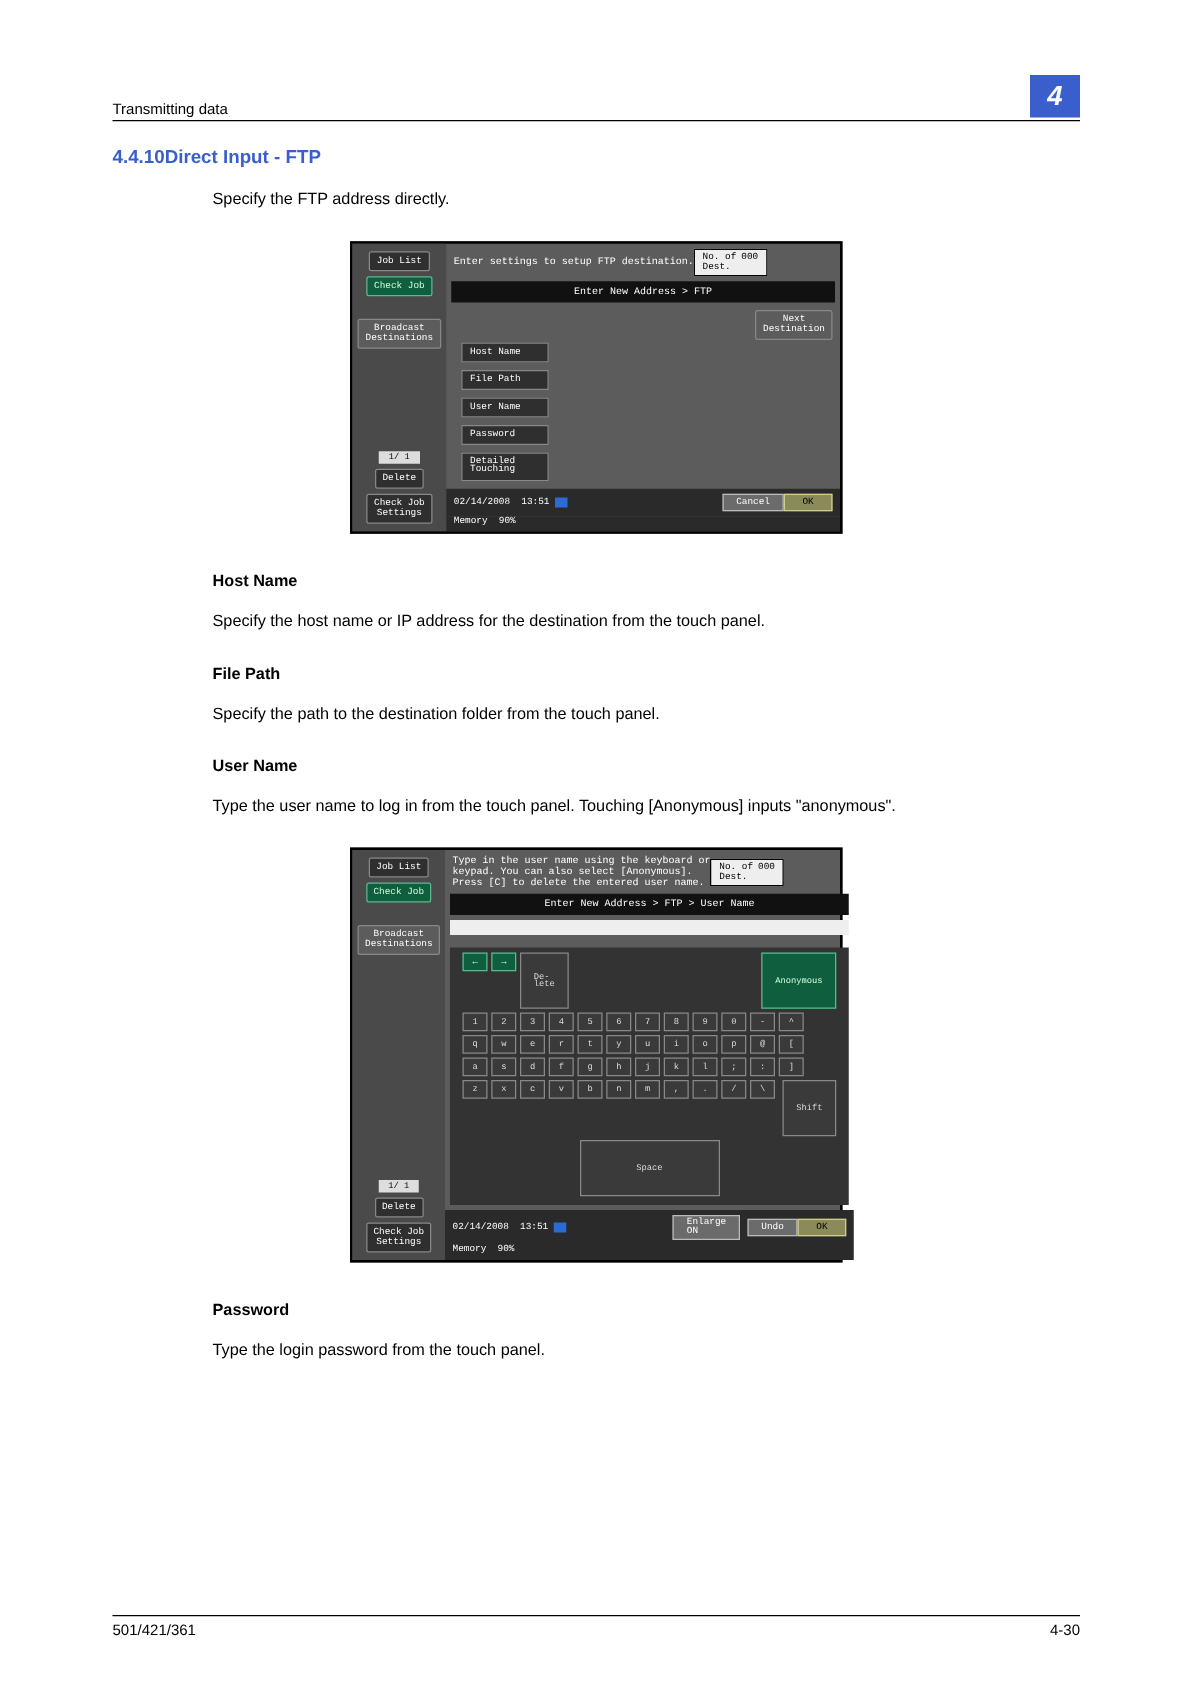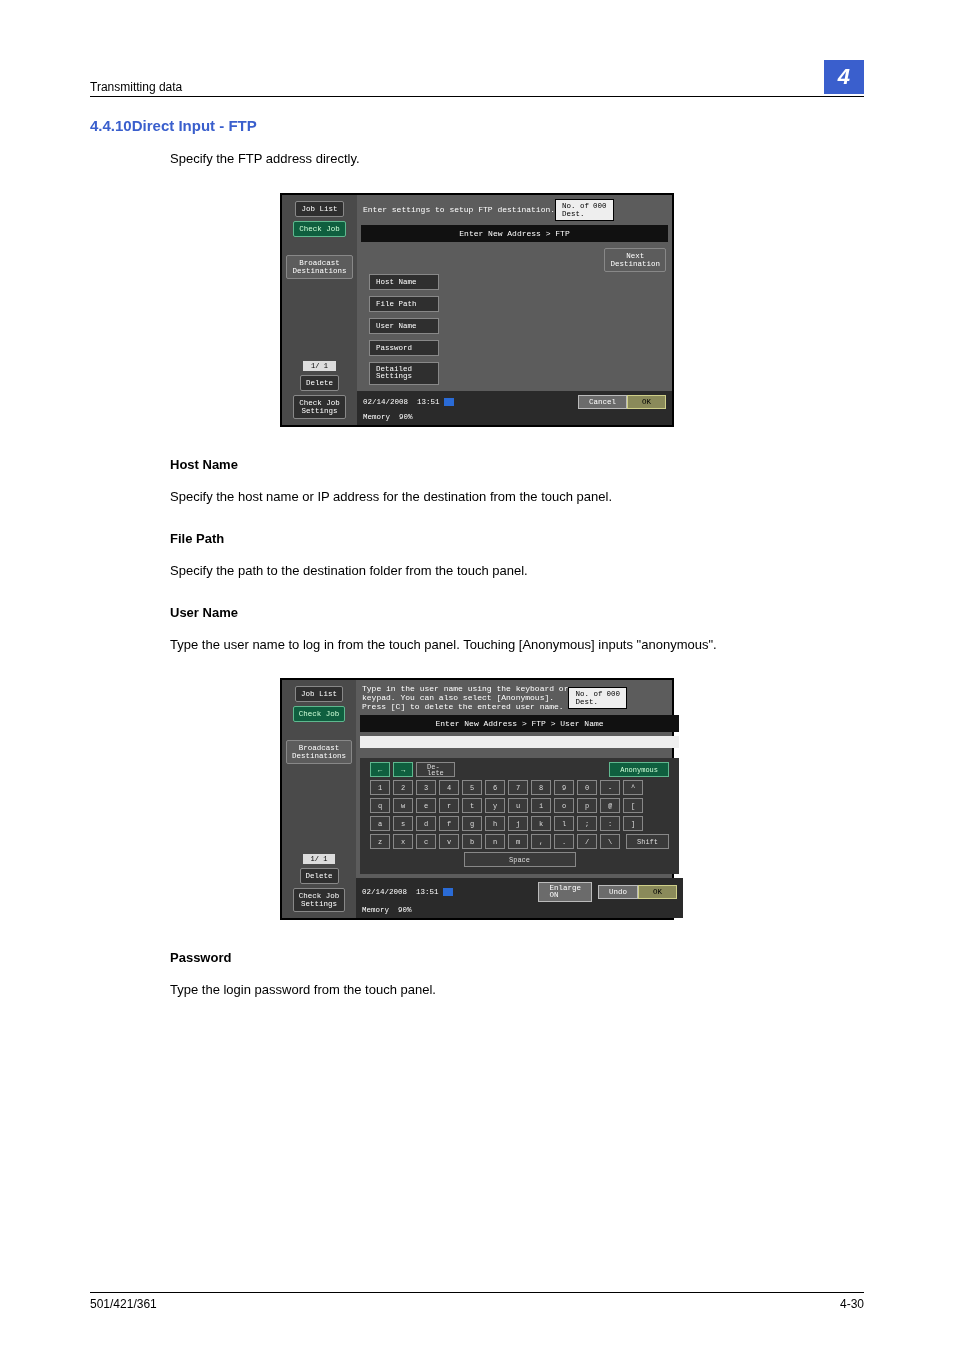--- a/index.html
+++ b/index.html
@@ -164,21 +164,21 @@
     background:#eee; height:12px; margin:0 4px 6px 4px;
   }
   .kbd-row { display:flex; gap:3px; margin-bottom:3px; justify-content:flex-start; padding:0 6px;}
   .key {
     background:#3a3a3a;
     border:1px solid #888;
     width:18px; height:13px;
     font-size:7px; display:flex; align-items:center; justify-content:center;
     color:#ddd;
   }
-  .key.wide { width:auto; padding:0 10px; }
+  .key.wide { width:auto; padding:15px 10px; }
   .key.green { background:#0f5f3f; border-color:#5fb88f; color:#cfffd8;}
   .key.space { flex:0 0 90px; }
 
   
   .page-footer {
     position: absolute;
     bottom: 40px;
     left: 90px;
     right: 90px;
     border-top: 1px solid #000;
@@ -230,21 +230,21 @@
         </span>
       </div>
       <div class="darkbar">Enter New Address &gt; FTP</div>
       <div class="pill gray topright-btn" style="white-space:pre;">Next
 Destination</div>
       <div class="field-btn">Host Name</div>
       <div class="field-btn">File Path</div>
       <div class="field-btn">User Name</div>
       <div class="field-btn">Password</div>
       <div class="field-btn" style="white-space:pre;line-height:1;">Detailed
-Settings</div>
+Touching</div>
       <div style="flex:1"></div>
       <div class="bottom-bar">
         <span>02/14/2008</span>&nbsp;&nbsp;
         <span>13:51</span>
         <span class="mini-icon"></span>
         <span class="spacer-flex"></span>
         <span class="btn-rect">Cancel</span>
         <span class="btn-ok">OK</span>
       </div>
       <div class="bottom-bar" style="padding-top:0;">

